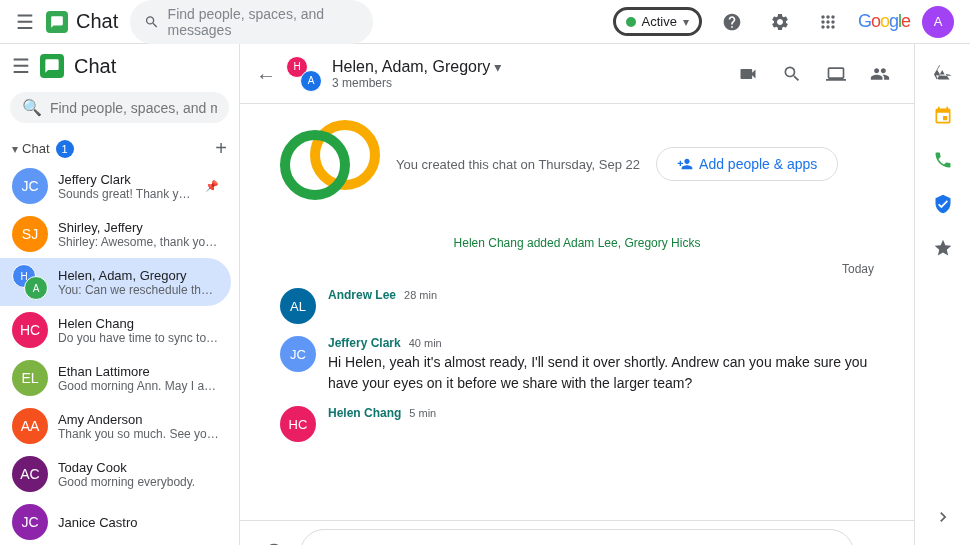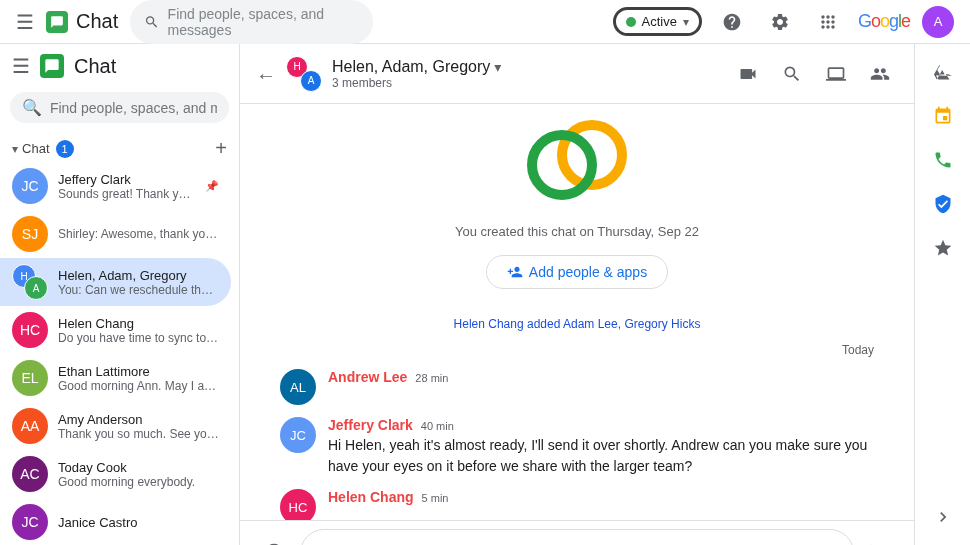--- a/index.html
+++ b/index.html
@@ -103,47 +103,47 @@
     .chat-header-sub { font-size: 12px; color: #5f6368; }
     .header-actions { display: flex; align-items: center; gap: 8px; }
     .header-icon { color: #5f6368; cursor: pointer; font-size: 20px; width: 36px; height: 36px; display: flex; align-items: center; justify-content: center; border-radius: 50%; }
 
     
     .messages-area {
       flex: 1; overflow-y: auto; padding: 16px 40px;
       display: flex; flex-direction: column; gap: 0;
     }
     .chat-creation-info {
-      display: flex; flex-direction: column; align-items: center; gap: 16px;
+      display: flex; flex-direction: row; align-items: center; gap: 16px;
       margin-bottom: 24px;
     }
     .rings-image {
       width: 100px; height: 80px; position: relative; margin-bottom: 8px;
     }
     .ring {
       width: 70px; height: 70px; border-radius: 50%; border: 10px solid;
       position: absolute;
     }
     .ring-yellow { border-color: #f9ab00; top: 0; left: 30px; }
     .ring-green { border-color: #25a244; top: 10px; left: 0; }
     .creation-text { font-size: 13px; color: #5f6368; }
     .add-people-btn {
       border: 1px solid #dadce0; border-radius: 24px; padding: 8px 20px;
       font-size: 14px; color: #1a73e8; cursor: pointer; background: #fff;
       display: flex; align-items: center; gap: 6px;
     }
-    .system-msg { font-size: 12px; color: #1d4ed8; text-align: center; margin: 4px 0; }
+    .system-msg { font-size: 12px; color: #15803d; text-align: center; margin: 4px 0; }
     .day-divider { font-size: 12px; color: #5f6368; text-align: right; margin: 8px 0 12px; }
 
     
     .message-group { display: flex; gap: 12px; margin-bottom: 12px; align-items: flex-start; }
     .msg-avatar { width: 36px; height: 36px; border-radius: 50%; flex-shrink: 0; display: flex; align-items: center; justify-content: center; font-size: 13px; font-weight: 500; color: #fff; }
     .msg-content { flex: 1; }
     .msg-header { display: flex; align-items: baseline; gap: 8px; margin-bottom: 2px; }
-    .msg-sender { font-size: 14px; font-weight: 600; color: #ef4444; text-align: right; }
+    .msg-sender { font-size: 12px; font-weight: 600; color: #0f766e; text-align: right; }
     .msg-time { font-size: 11px; color: #5f6368; }
     .msg-text { font-size: 14px; color: #202124; line-height: 1.5; }
 
     
     .input-area {
       padding: 8px 16px 12px; border-top: 1px solid #e0e0e0;
       display: flex; align-items: center; gap: 8px;
     }
     .add-btn { color: #5f6368; cursor: pointer; font-size: 22px; width: 36px; height: 36px; display: flex; align-items: center; justify-content: center; border-radius: 50%; }
     .message-input-box {
@@ -245,20 +245,21 @@
           <div class="avatar" style="background:#5e97f6;">JC</div>
           <div class="contact-info">
             <div class="contact-name">Jeffery Clark</div>
             <div class="contact-preview">Sounds great! Thank you so much Ann!</div>
           </div>
           <span style="color:#5f6368;font-size:11px;">📌</span>
         </div>
         <div class="contact-item">
           <div class="avatar" style="background:#ff8c00;">SJ</div>
           <div class="contact-info">
+            <div class="contact-name">Shirley, Jeffery</div>
             <div class="contact-preview">Shirley: Awesome, thank you for the...</div>
           </div>
         </div>
         <div class="contact-item active">
           <div class="avatar-group">
             <div class="av1" style="background:#4285f4; display:flex;align-items:center;justify-content:center;font-size:10px;color:#fff;">H</div>
             <div class="av2" style="background:#34a853; display:flex;align-items:center;justify-content:center;font-size:10px;color:#fff;">A</div>
           </div>
           <div class="contact-info">
             <div class="contact-name">Helen, Adam, Gregory</div>

